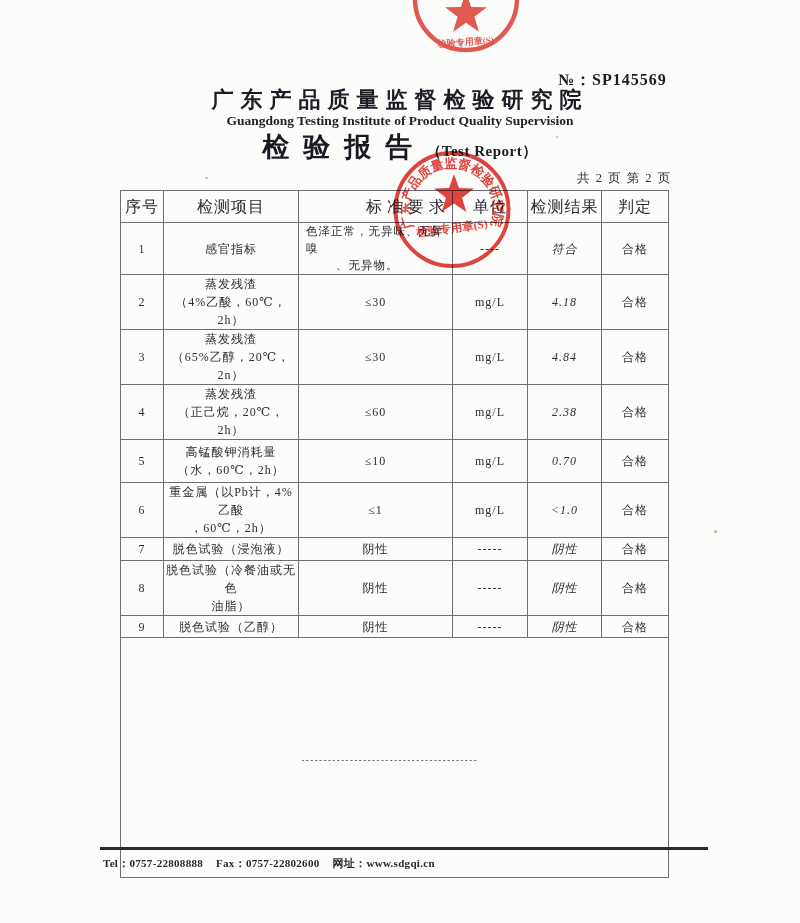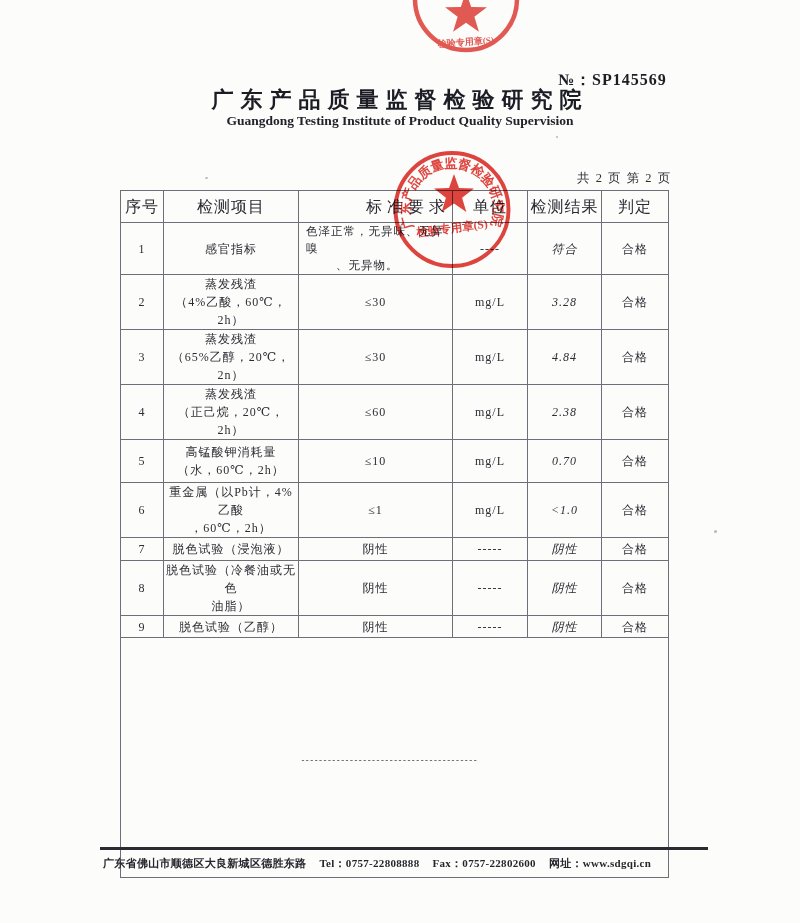--- a/index.html
+++ b/index.html
@@ -56,20 +56,23 @@
 </head>
 <body>
 
 <div class="page">
 
   <div class="report-no"><span>№：</span><span>SP145569</span></div>
 
   <div class="institute-cn">广东产品质量监督检验研究院</div>
   <div class="institute-en">Guangdong Testing Institute of Product Quality Supervision</div>
 
+  <div class="title-row">
+    <span class="title-cn">检验报告</span><span class="title-en">（Test Report）</span>
+  </div>
 
   <div class="page-info">共 2 页 第 2 页</div>
 
   <table class="results">
     <colgroup>
       <col style="width:43px">
         <col style="width:135px">
         <col style="width:154px">
       <col style="width:75px">
         <col style="width:74px">
@@ -100,21 +103,21 @@
         <td class="c-verdict">合格</td>
       </tr>
       <tr style="height:45px">
         <td class="c-no">2</td>
         <td class="c-item">
             <div>蒸发残渣</div>
             <div>（4%乙酸，60℃，2h）</div>
           </td>
         <td class="c-std">≤30</td>
         <td class="c-unit">mg/L</td>
-        <td class="c-res">3.28</td>
+        <td class="c-res">4.18</td>
         <td class="c-verdict">合格</td>
       </tr>
       <tr style="height:43px">
         <td class="c-no">3</td>
         <td class="c-item">
             <div>蒸发残渣</div>
             <div>（65%乙醇，20℃，2n）</div>
           </td>
         <td class="c-std">≤30</td>
         <td class="c-unit">mg/L</td>
@@ -206,21 +209,20 @@
   </svg>
 
   <svg class="stamp-top" width="136" height="56" viewBox="0 0 136 56">
     <circle cx="68" cy="-1" r="51" fill="none" stroke="#dc2b24" stroke-width="4.5"></circle>
     <polygon fill="#dc2b24" points="68,-8 73.17,6.88 88.92,7.2 76.37,16.72 80.93,31.8 68,22.8 55.07,31.8 59.63,16.72 47.08,7.2 62.83,6.88"></polygon>
     <text x="68" y="45" text-anchor="middle" font-size="9" font-weight="bold" fill="#dc2b24" transform="rotate(-4 68 45)" font-family="Liberation Serif, DejaVu Serif, serif">检验专用章(S)</text>
   </svg>
 
   <div class="footer-rule"></div>
   <div class="footer-text">
-    <span>广东省佛山市顺德区大良新城区德胜东路</span>
     <span>Tel：0757-22808888</span>
     <span>Fax：0757-22802600</span>
     <span>网址：www.sdgqi.cn</span>
   </div>
 
   <div class="speck" style="left:205px;top:177px;width:3px;height:2px;"></div>
   <div class="speck" style="left:714px;top:530px;width:3px;height:3px;"></div>
   <div class="speck" style="left:556px;top:136px;width:2px;height:2px;"></div>
 
 </div>

